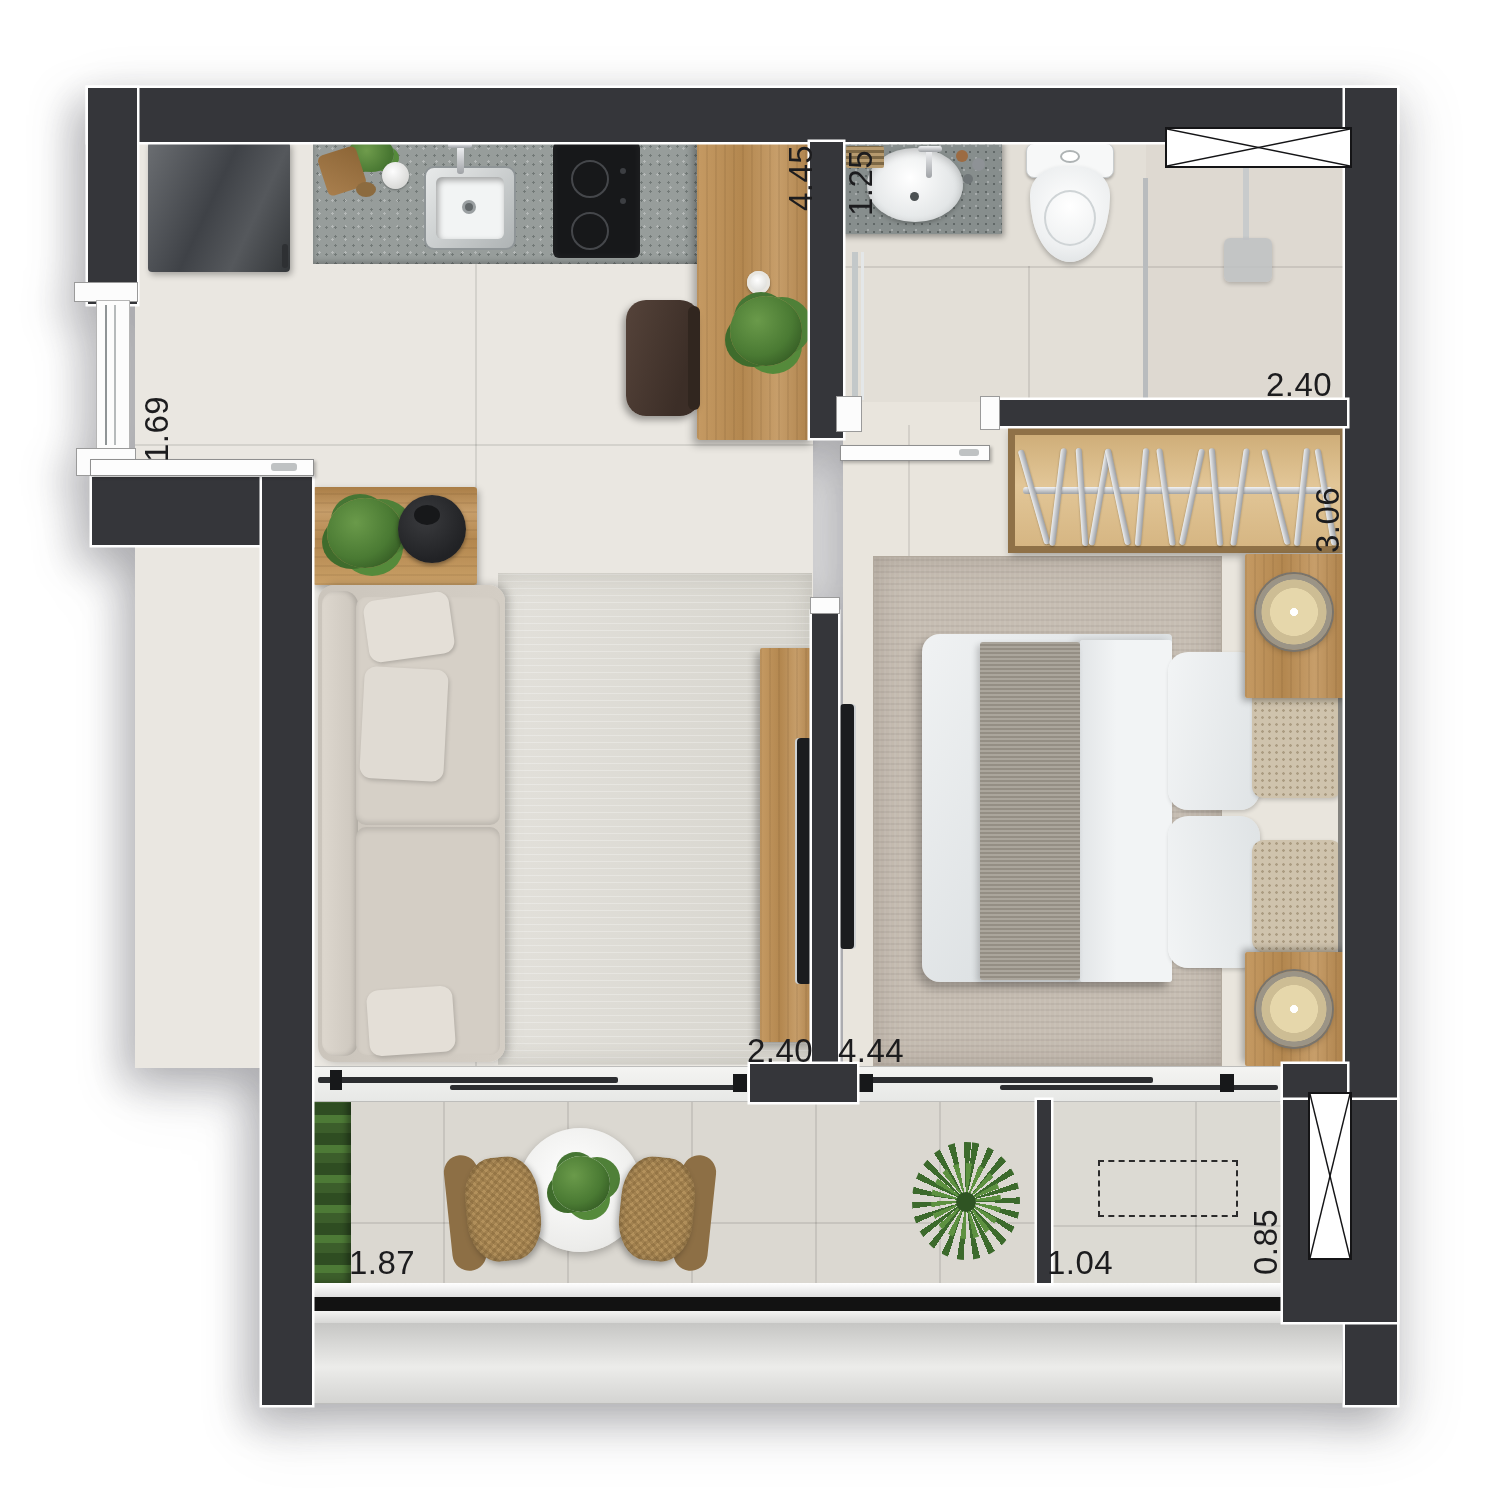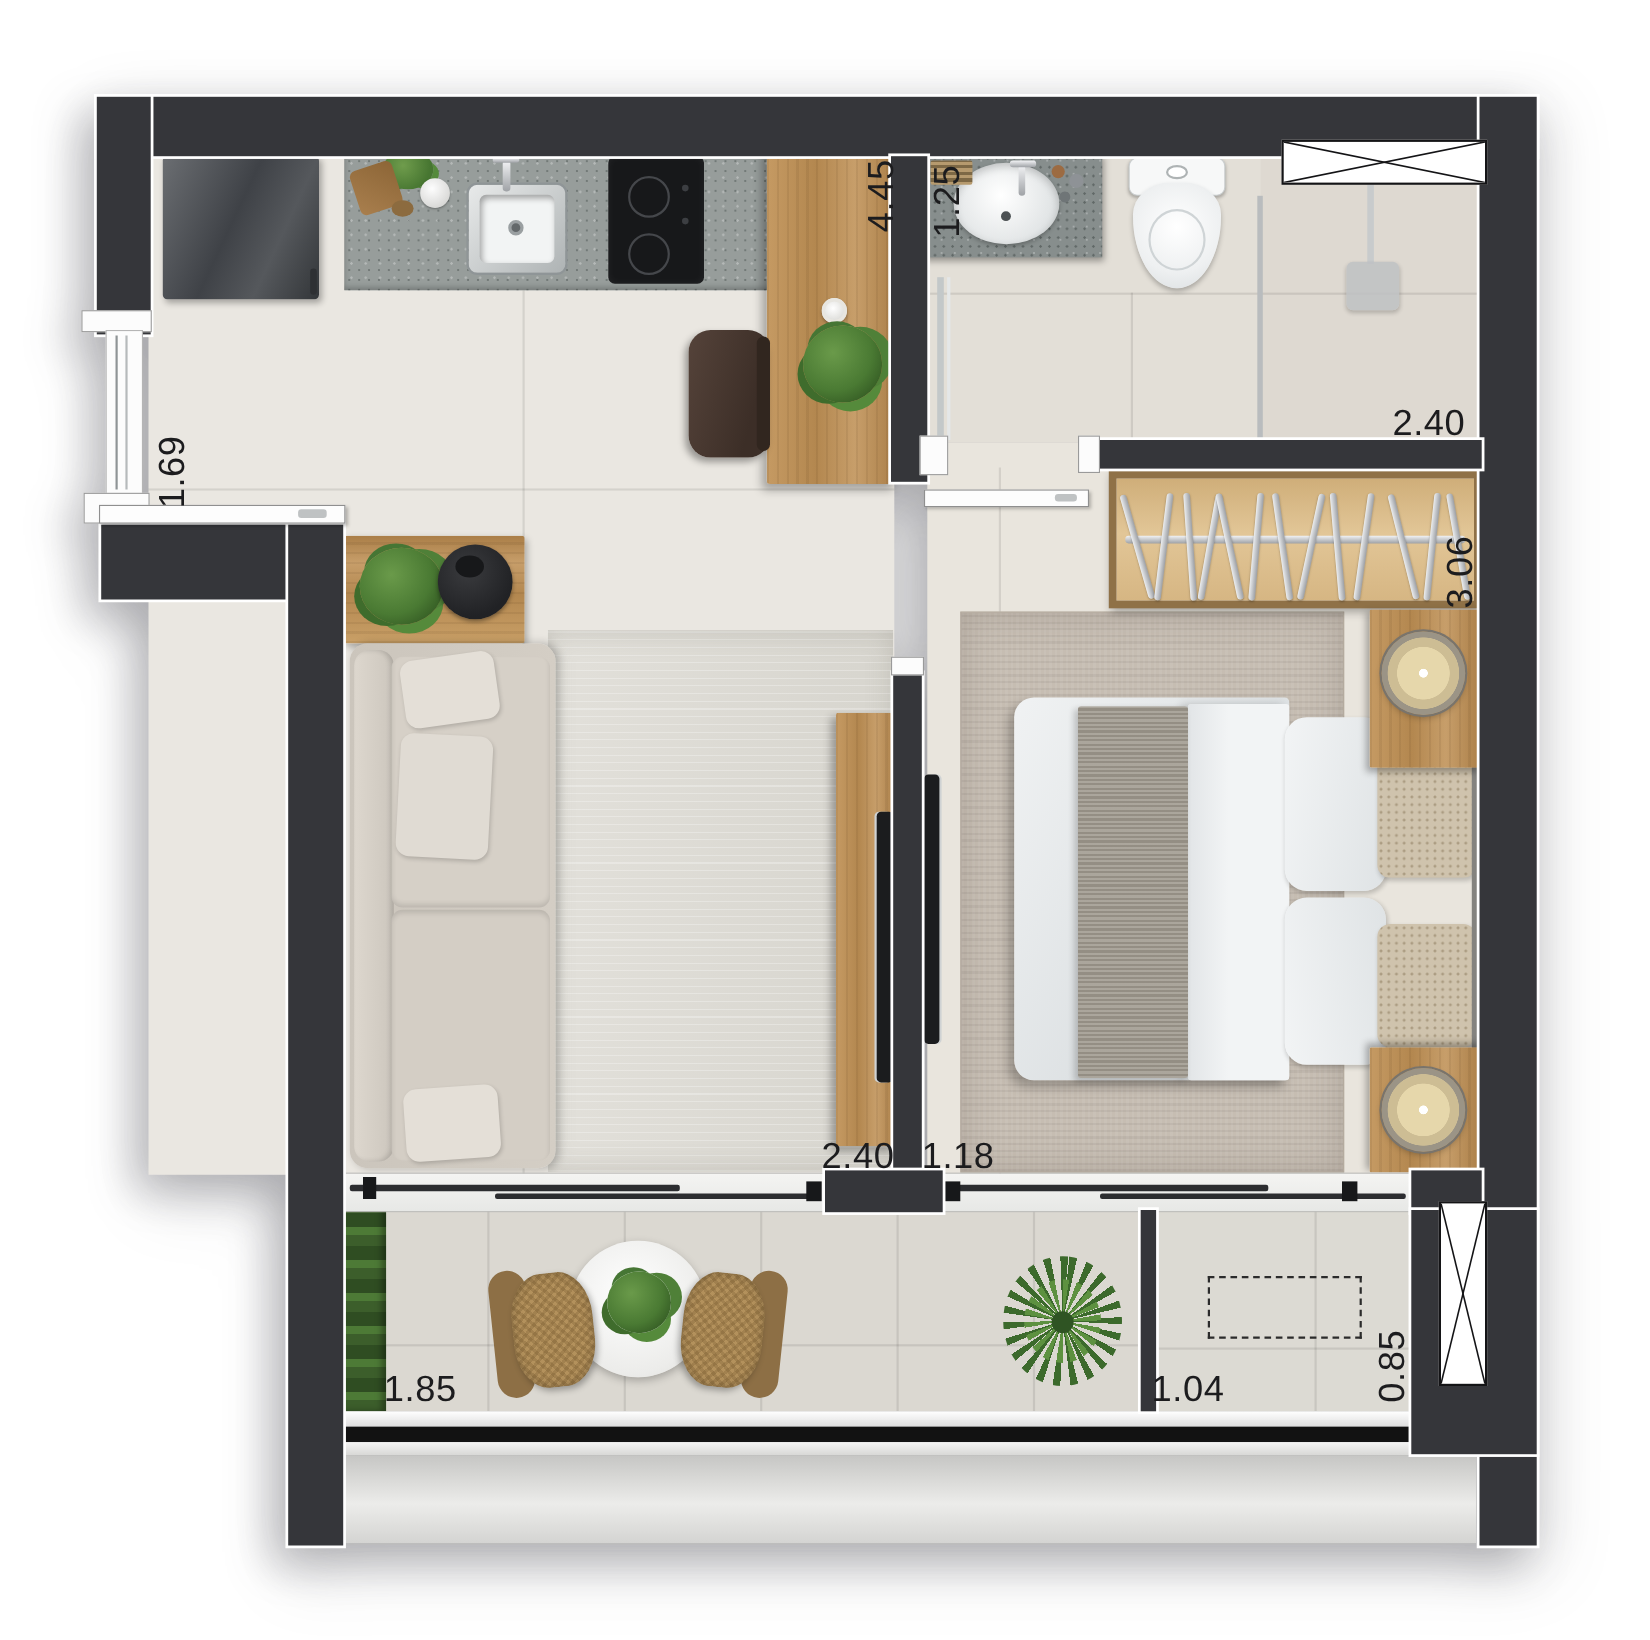--- a/index.html
+++ b/index.html
@@ -235,19 +235,19 @@
     <div class="abs" style="right:10px;top:3px;width:20px;height:7px;background:#bfc2c3;border-radius:3px;"></div>
   </div>
   <div class="jamb" style="left:810px;top:597px;width:30px;height:17px;"></div>
 
   <span class="dim v" style="left:800px;top:178px;">4.45</span>
   <span class="dim v" style="left:860px;top:183px;">1.25</span>
   <span class="dim" style="left:1299px;top:384px;">2.40</span>
   <span class="dim v" style="left:156px;top:429px;">1.69</span>
   <span class="dim v" style="left:1327px;top:520px;">3.06</span>
   <span class="dim" style="left:780px;top:1050px;">2.40</span>
-  <span class="dim" style="left:871px;top:1050px;">1.18</span>
-  <span class="dim" style="left:382px;top:1262px;">1.85</span>
+  <span class="dim" style="left:871px;top:1050px;">4.44</span>
+  <span class="dim" style="left:382px;top:1262px;">1.87</span>
   <span class="dim" style="left:1080px;top:1262px;">1.04</span>
   <span class="dim v" style="left:1265px;top:1242px;">0.85</span>
 
  </div>
 </div>
 
 </body></html>

